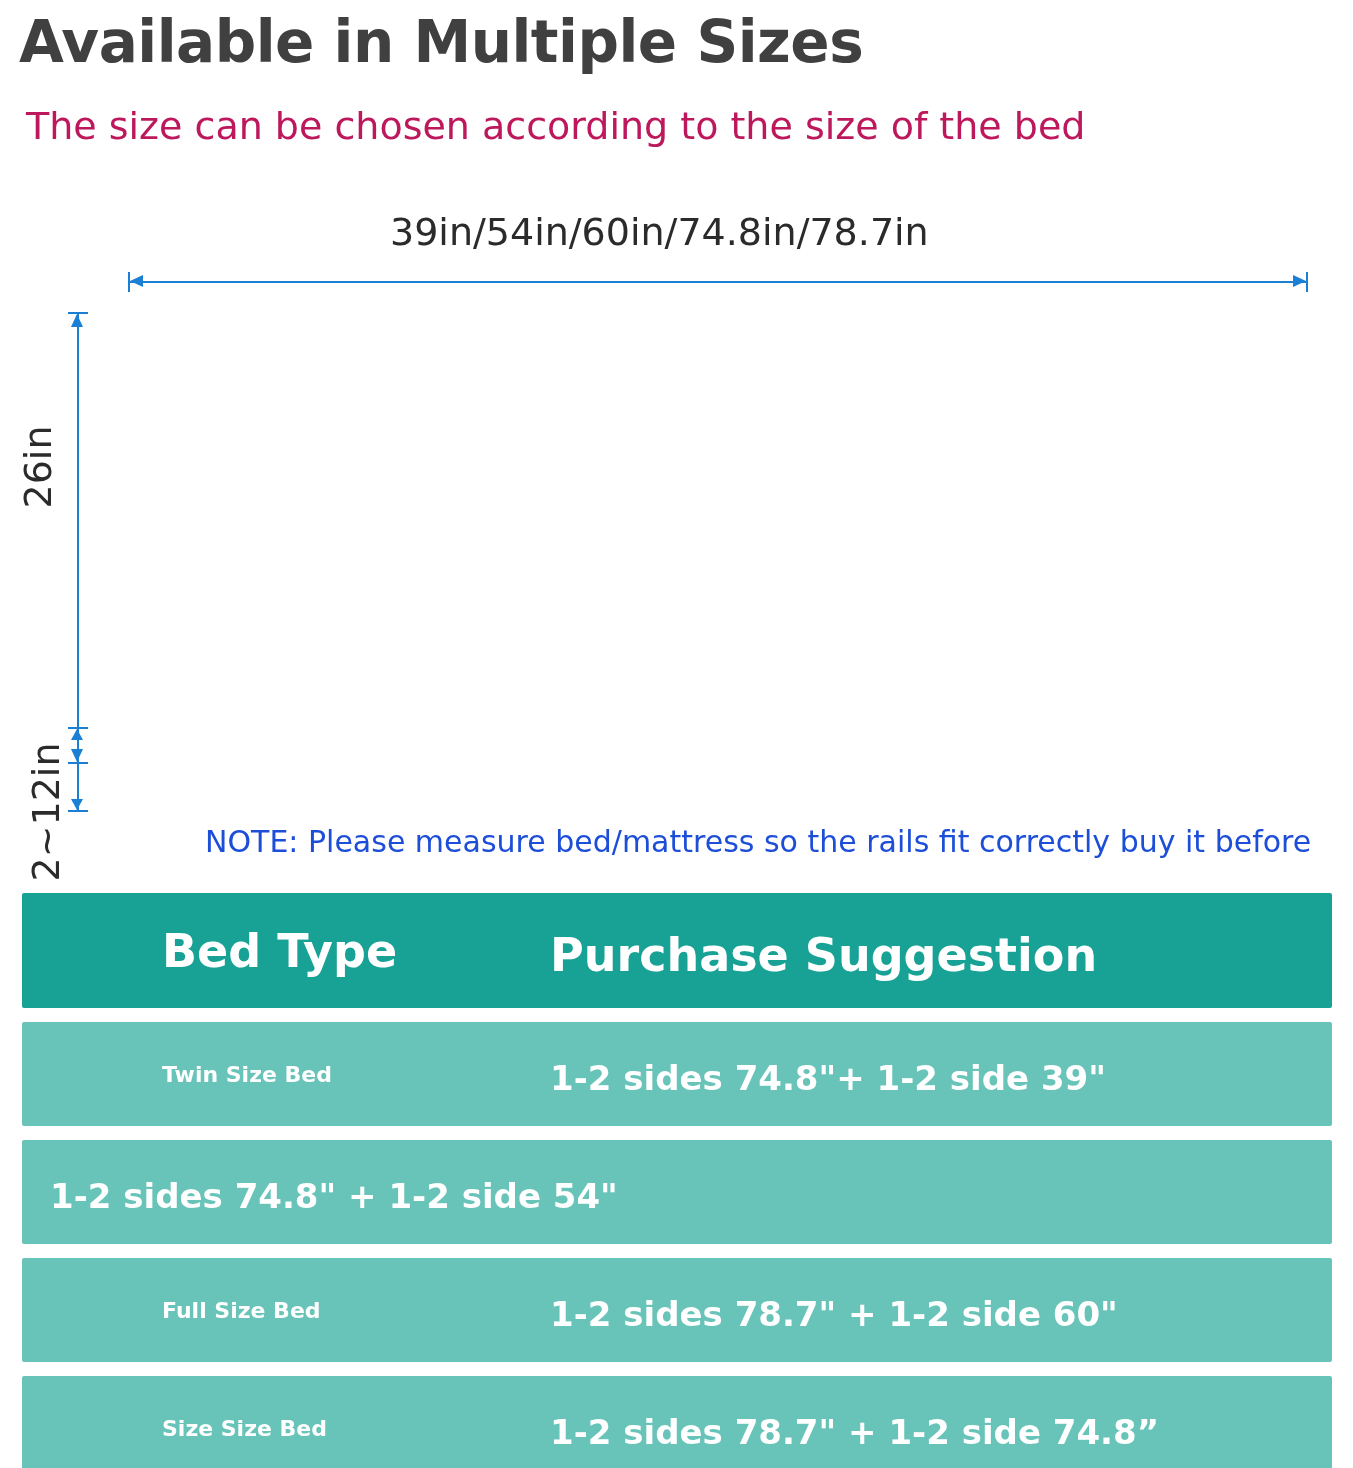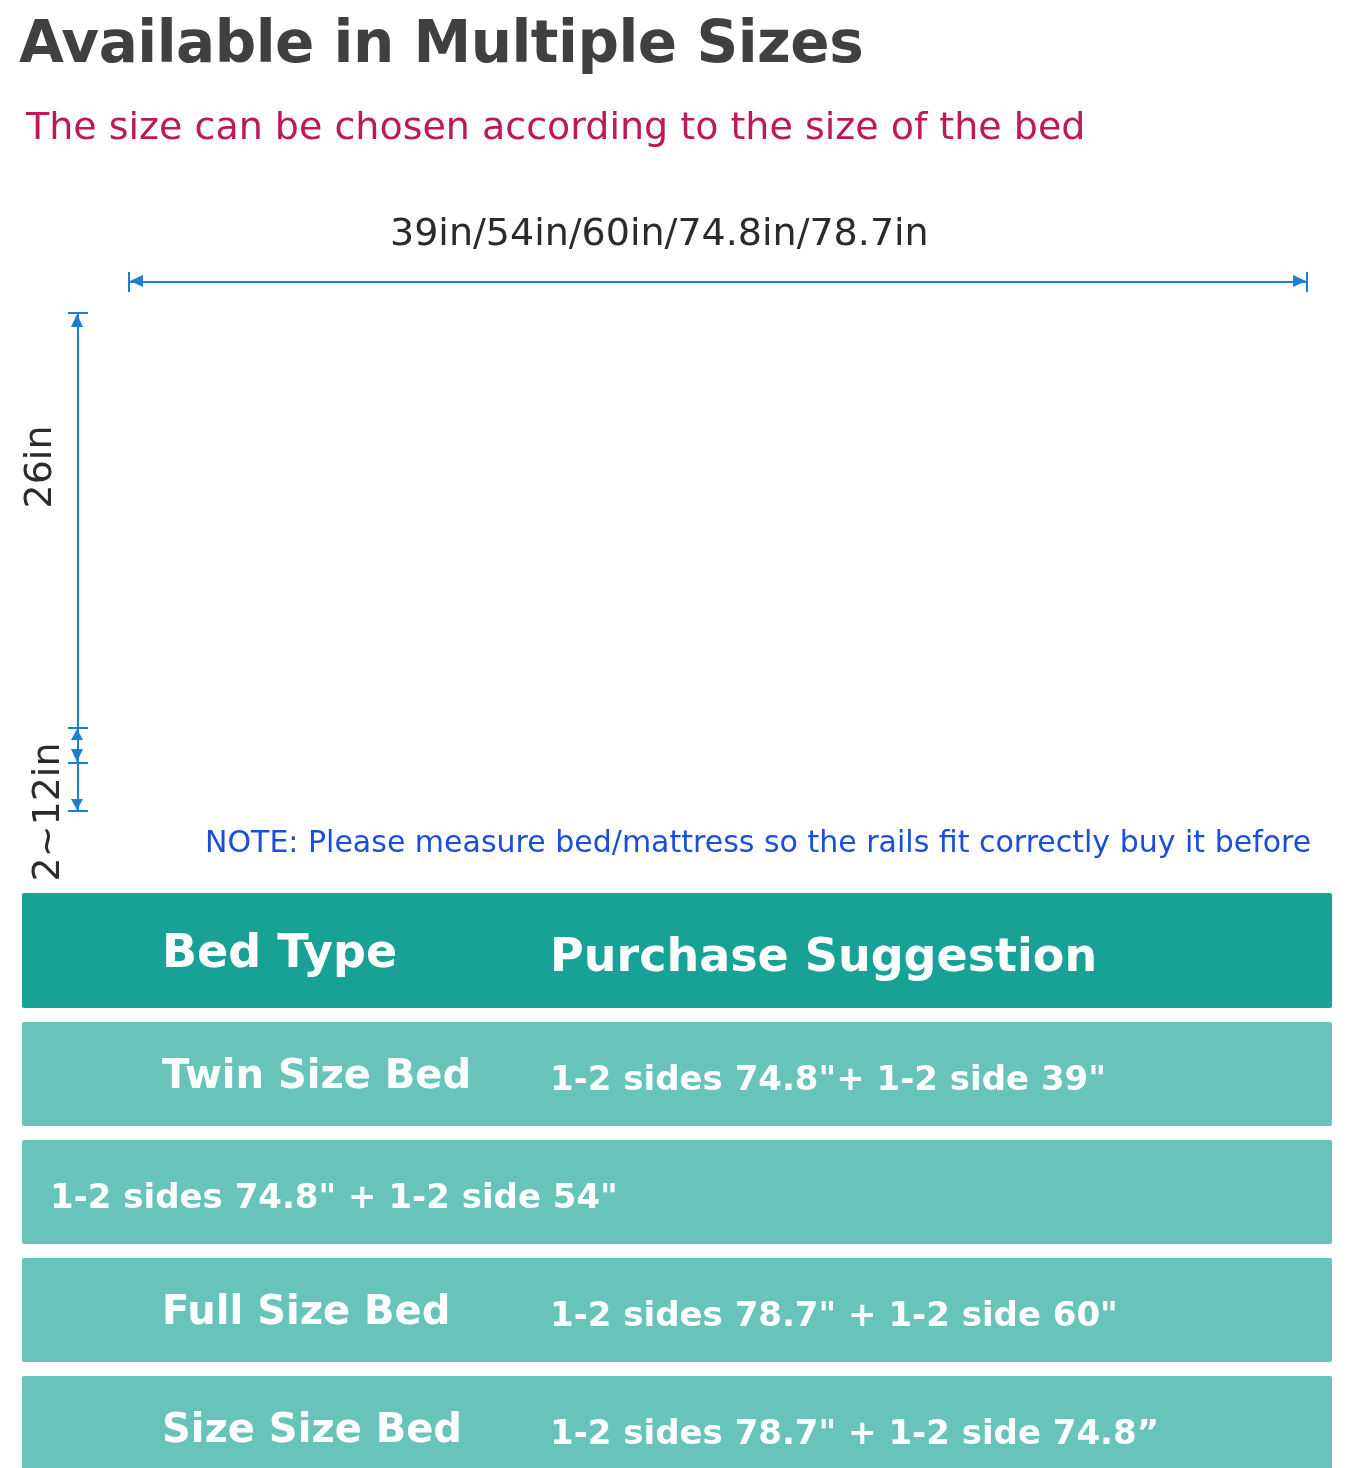--- a/index.html
+++ b/index.html
@@ -309,21 +309,21 @@
   }
   .cell-b {
     flex: 1;
     color: #ffffff;
     font-weight: bold;
     padding-left: 20px;
     margin-top: 8px;
   }
   .trow.header .cell-a { font-size: 46px; padding-left: 140px; }
   .trow.header .cell-b { font-size: 46px; padding-left: 28px; }
-  .trow.body .cell-a { font-size: 40px; }
+  .trow.body .cell-a { font-size: 22px; }
   .trow.body .cell-b { font-size: 34px; padding-left: 28px; }
 </style>
 </head>
 <body>
 
 <div class="heading">Available in Multiple Sizes</div>
 <div class="subheading">The size can be chosen according to the size of the bed</div>
 
 <div class="diagram">
 

